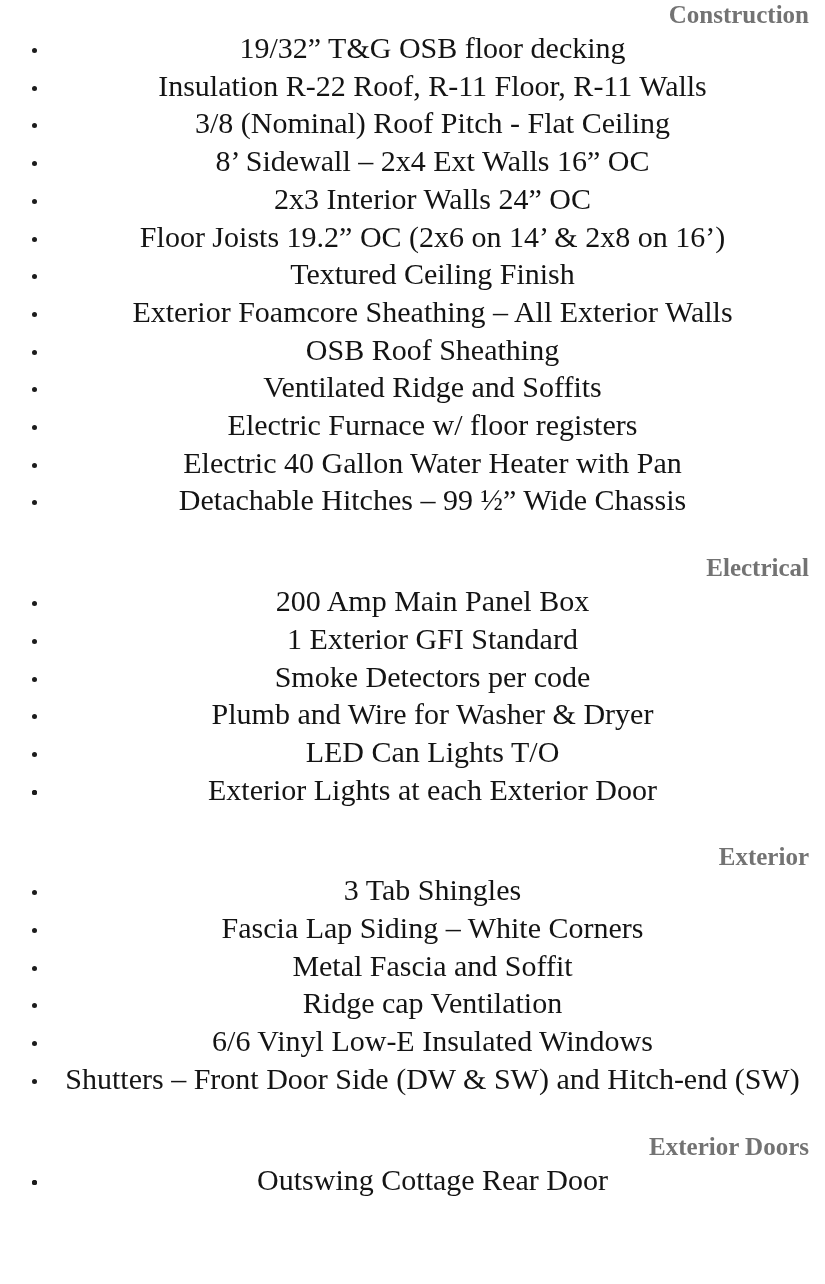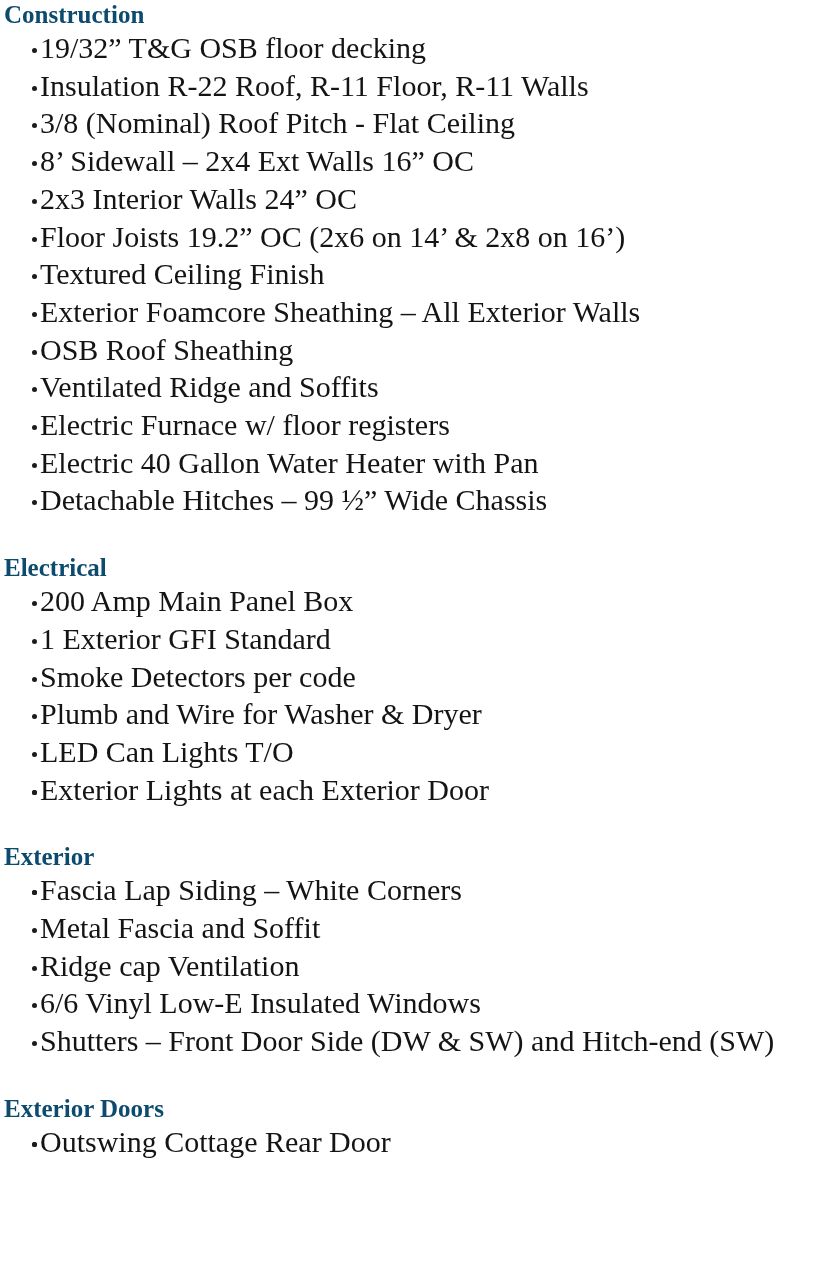--- a/index.html
+++ b/index.html
@@ -15,37 +15,39 @@
     color: #141414;
   }
   .doc {
     padding: 0 0 0 4px;
   }
   .section-title {
     font-family: "Liberation Serif", serif;
     font-size: 25px;
     line-height: 29px;
     font-weight: bold;
-    color: #0c4a6e;
+    color: #737373;
     margin: 34px 16px 0 0;
+    text-align: right;
   }
   .section:first-child .section-title {
     margin-top: 0;
   }
   .spec-list {
     list-style: none;
     margin: 0;
     padding: 0;
   }
   .spec-item {
     position: relative;
     font-size: 30px;
     line-height: 37.7px;
     padding-left: 36px;
     white-space: nowrap;
+    text-align: center;
   }
   .bullet {
     position: absolute;
     left: 28px;
     top: 19px;
     width: 5px;
     height: 5px;
     border-radius: 50%;
     background: #1c1c1c;
   }
@@ -83,21 +85,21 @@
       <li class="spec-item"><span class="bullet"></span><span>Plumb and Wire for Washer &amp; Dryer</span></li>
       <li class="spec-item"><span class="bullet"></span><span>LED Can Lights T/O</span></li>
       <li class="spec-item"><span class="bullet"></span></li>
       <li class="spec-item"><span class="bullet"></span><span>Exterior Lights at each Exterior Door</span></li>
     </ul>
   </section>
 
   <section class="section">
     <h2 class="section-title">Exterior</h2>
     <ul class="spec-list">
-      <li class="spec-item"><span class="bullet"></span></li>
+      <li class="spec-item"><span class="bullet"></span><span>3 Tab Shingles</span></li>
       <li class="spec-item"><span class="bullet"></span><span>Fascia Lap Siding – White Corners</span></li>
       <li class="spec-item"><span class="bullet"></span><span>Metal Fascia and Soffit</span></li>
       <li class="spec-item"><span class="bullet"></span><span>Ridge cap Ventilation</span></li>
       <li class="spec-item"><span class="bullet"></span><span>6/6 Vinyl Low-E Insulated Windows</span></li>
       <li class="spec-item"><span class="bullet"></span><span>Shutters – Front Door Side (DW &amp; SW) and Hitch-end (SW)</span></li>
     </ul>
   </section>
 
   <section class="section">
     <h2 class="section-title">Exterior Doors</h2>

